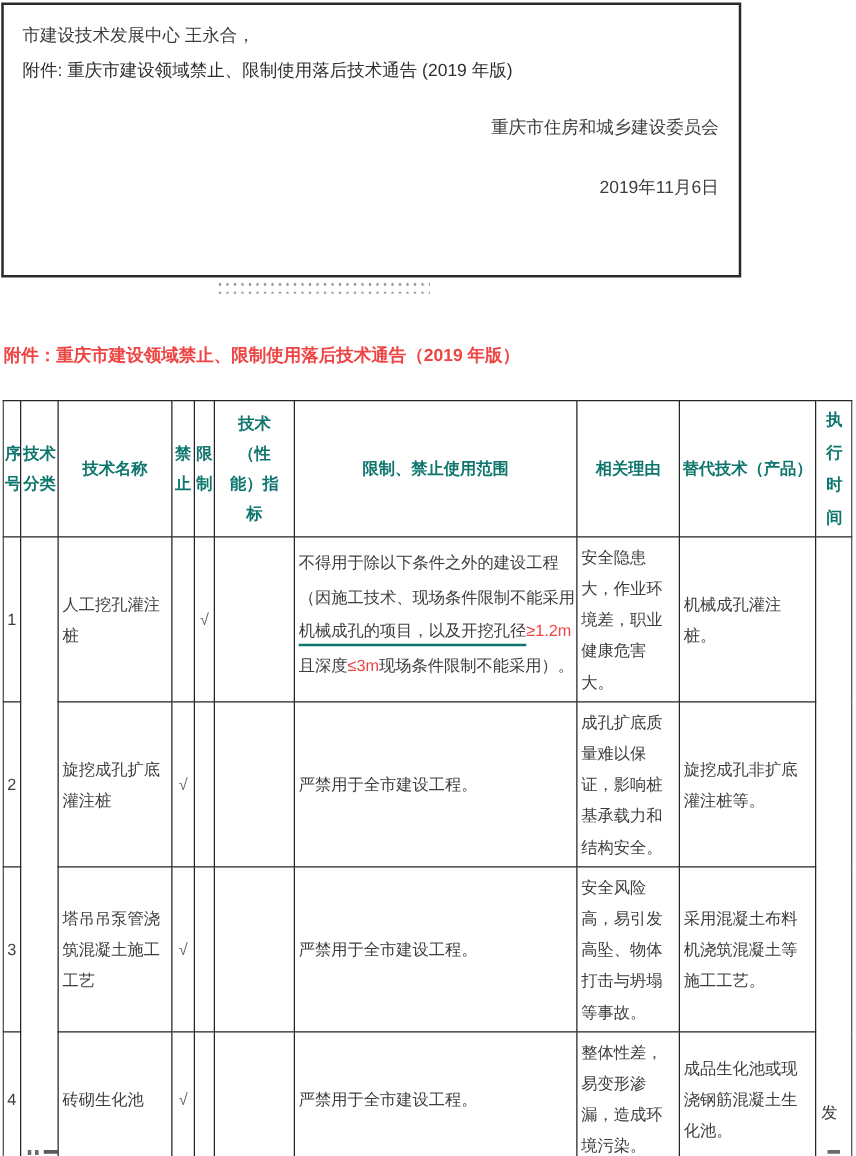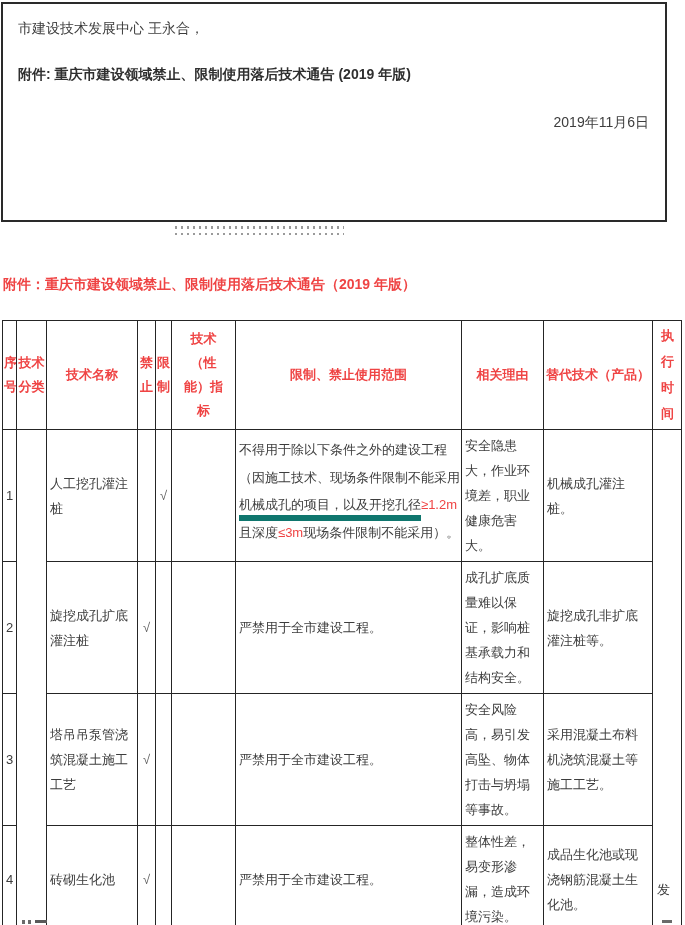--- a/index.html
+++ b/index.html
@@ -4,27 +4,27 @@
 <style>
   * { box-sizing: border-box; margin: 0; padding: 0; }
   html,body { background:#ffffff; }
   body {
     width:685px; height:925px; overflow:hidden; position:relative;
     font-family:"Liberation Sans","DejaVu Sans",sans-serif;
     color:#3d3d3d;
   }
   
   .letter-box {
-    position:absolute; left:1px; top:2px; width:666px; height:220px;
+    position:absolute; left:1px; top:2px; width:592px; height:220px;
     border:2px solid #2a2a2a; background:#fff; padding:10px 16px 0 15px;
   }
   .letter-line { font-size:14px; line-height:20px; }
   .l1 { margin-top:4px; }
   .l2 { margin-top:27px; }
-  .l3 { margin-top:26px; font-weight:bold; color:#2f2f2f; }
+  .l3 { margin-top:8px; font-weight:normal; color:#2f2f2f; }
   .l4 { margin-top:25px; text-align:right; }
   .l5 { margin-top:28px; text-align:right; }
   
   .dots {
     position:absolute; left:173px; top:223px; width:171px; height:12px;
     background-image:radial-gradient(#9a9a9a 1px, transparent 1.2px);
     background-size:6px 7px; background-position:0 1px;
   }
   
   .att-heading {
@@ -35,49 +35,50 @@
   .table-wrap {
     position:absolute; left:2px; top:320px; width:680px; height:605px;
     overflow:hidden;
   }
   table { border-collapse:collapse; table-layout:fixed; width:679px; }
   td, th {
     border:1px solid #252525; font-size:13px; font-weight:normal;
     color:#3d3d3d; vertical-align:middle; overflow:hidden;
     word-break:break-all; padding:2px;
   }
-  thead th { font-weight:bold; color:#ef4444; text-align:center; line-height:24px; padding:2px 1px; }
+  thead th { font-weight:bold; color:#0f766e; text-align:center; line-height:24px; padding:2px 1px; }
   th.hdr-indicator { padding:2px 6px; }
   th.hdr-time { padding:2px 7px; line-height:26px;text-align:right; }
   tr.hrow { height:105px; }
   tr.r1 { height:110px; }
   tr.r2, tr.r3, tr.r5 { height:100px; }
   tr.r4 { height:83px; }
   td.c-no { text-align:center; }
   td.c-check { text-align:center; color:#5f5f5f; }
   td.c-name, td.c-scope, td.c-reason, td.c-alt { line-height:25px; padding:3px 2px 3px 3px; }
   td.c-cat { position:static; }
   td.c-scope1 { vertical-align:top; padding:6px 14px 0 3px; }
   .scope-line { line-height:27.5px; white-space:nowrap; }
-  .u-part { border-bottom:6px solid #0f766e; padding-bottom:3px; }
+  .u-part { border-bottom:2px solid #0f766e; padding-bottom:3px; }
   .gray-part { color:#ef4444; }
   
   .frag-cat-dots { position:absolute; left:20px; top:600px; width:9px; height:4px;
      background-image:linear-gradient(90deg,#6a6a6a 3px, transparent 3px);
      background-size:6px 4px; }
   .frag-cat-bar { position:absolute; left:33px; top:600px; width:12px; height:3px; background:#5a5a5a; }
   .exec-char { position:absolute; left:655px; top:561px; width:24px; font-size:13px; color:#3d3d3d; }
   .frag-exec-bar { position:absolute; left:660px; top:600px; width:10px; height:3px; background:#6a6a6a; }
 </style>
 </head>
 <body>
 
 <div class="letter-box">
   <div class="letter-line l1">市建设技术发展中心 王永合，</div>
   <div class="letter-line l3">附件: 重庆市建设领域禁止、限制使用落后技术通告 (2019 年版)</div>
+  <div class="letter-line l4">重庆市住房和城乡建设委员会</div>
   <div class="letter-line l5">2019年11月6日</div>
 </div>
 
 <div class="dots"></div>
 
 <div class="att-heading">附件：重庆市建设领域禁止、限制使用落后技术通告（2019 年版）</div>
 
 <div class="table-wrap">
   <table>
     <colgroup>

